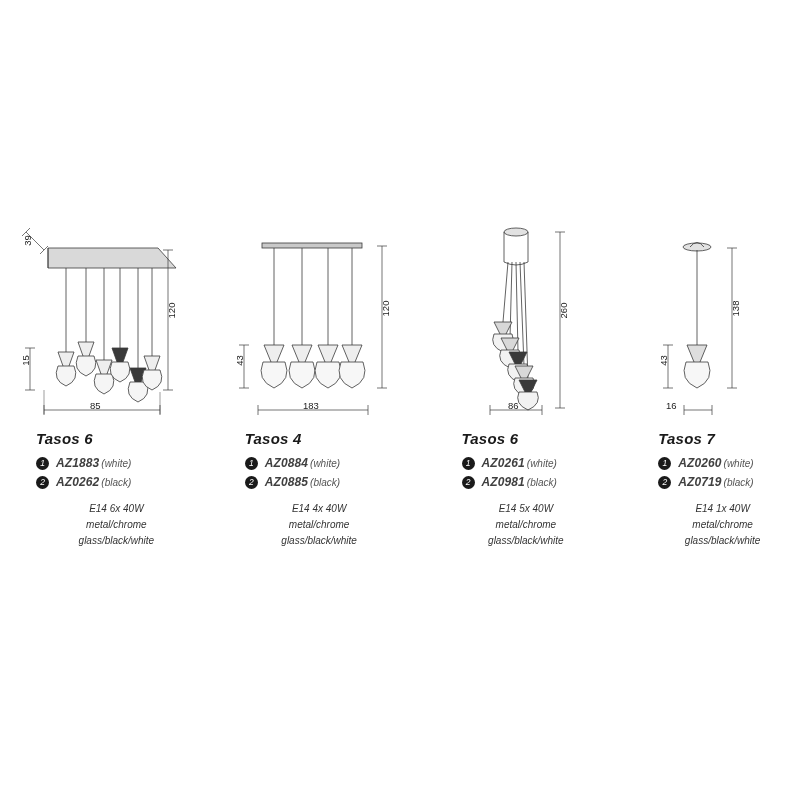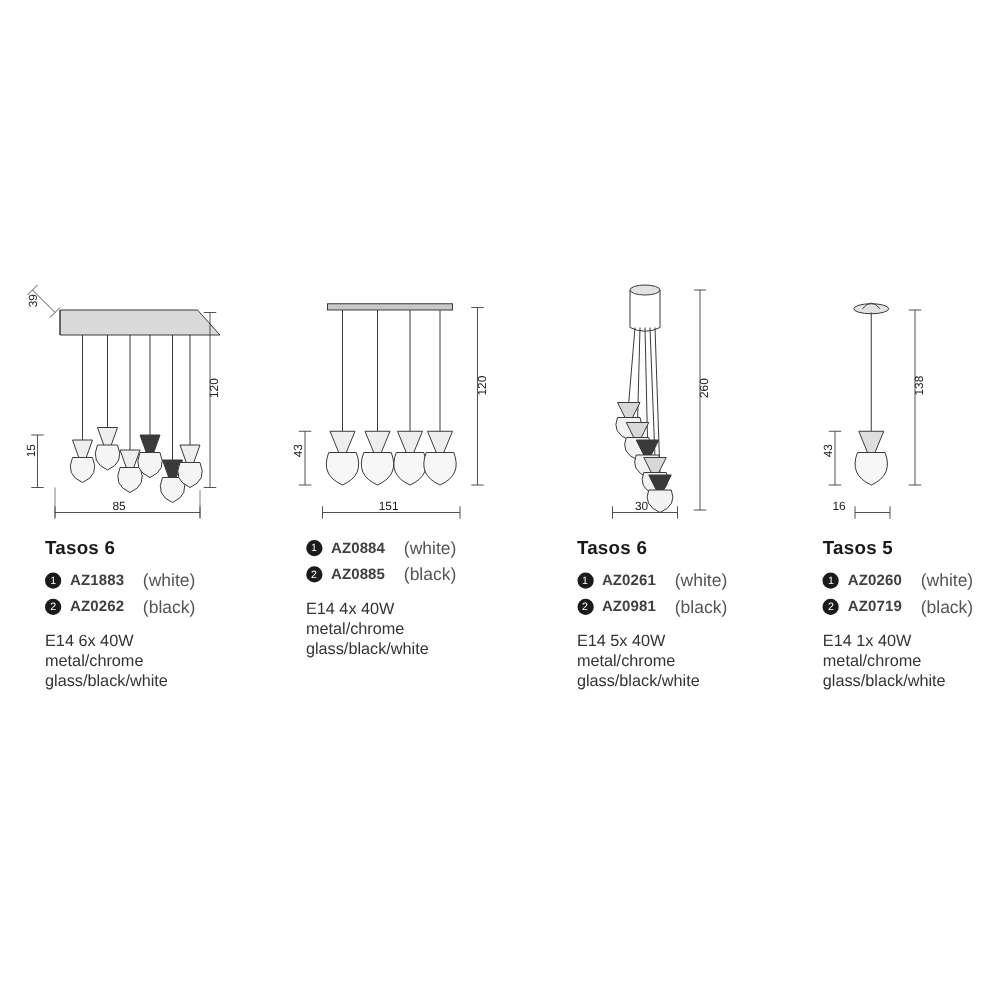--- a/index.html
+++ b/index.html
@@ -19,20 +19,21 @@
     position: absolute;
     left: 0; top: 0;
     width: 800px; height: 800px;
   }
   .products {
     position: absolute;
     left: 0;
     top: 210px;
     width: 787px;
     display: flex;
+    font-style: italic;
   }
   .product {
     width: 200px;
     position: relative;
     box-sizing: border-box;
   }
   .info {
     padding-left: 36px;
   }
   .product:nth-child(2) .info { padding-left: 48px; }
@@ -66,29 +67,30 @@
     flex: 0 0 auto;
   }
   .code {
     color: #404040;
     font-weight: bold;
     font-size: 12px;
     letter-spacing: .1px;
   }
   .variant {
     color: #555;
-    font-size: 14px;
-    margin-left: 15px;
+    font-size: 10px;
+    margin-left: 2px;
     text-align: right;
   }
   .specs {
     margin-top: 12px;
-    font-size: 13px;
+    font-size: 10px;
     color: #333;
     line-height: 16px;
+    text-align: center;
   }
   .dim-label {
     position: absolute;
     font-size: 9.5px;
     color: #222;
     font-family: "Liberation Sans", sans-serif;
   }
   .vert {
     transform: rotate(-90deg);
     transform-origin: center center;
@@ -263,25 +265,25 @@
       <line x1="663" y1="345" x2="673" y2="345" stroke-width="0.7"></line>
       <line x1="663" y1="388" x2="673" y2="388" stroke-width="0.7"></line>
     </g>
   </svg>
 
   <div class="dim-label" style="left:90px;top:400px;">85</div>
   <div class="dim-label vert" style="left:164px;top:305px;">120</div>
   <div class="dim-label vert" style="left:20px;top:355px;">15</div>
   <div class="dim-label vert" style="left:22px;top:235px;">39</div>
 
-  <div class="dim-label" style="left:303px;top:400px;">151</div>
+  <div class="dim-label" style="left:303px;top:400px;">183</div>
   <div class="dim-label vert" style="left:378px;top:303px;">120</div>
   <div class="dim-label vert" style="left:234px;top:355px;">43</div>
 
-  <div class="dim-label" style="left:508px;top:400px;">30</div>
+  <div class="dim-label" style="left:508px;top:400px;">86</div>
   <div class="dim-label vert" style="left:556px;top:305px;">260</div>
 
   <div class="dim-label" style="left:666px;top:400px;">16</div>
   <div class="dim-label vert" style="left:728px;top:303px;">138</div>
   <div class="dim-label vert" style="left:658px;top:355px;">43</div>
 
   <div class="products" style="top:430px;">
 
     <div class="product">
       <div class="info">
@@ -299,20 +301,21 @@
         <div class="specs">
           <div>E14 6x 40W</div>
           <div>metal/chrome</div>
           <div>glass/black/white</div>
         </div>
       </div>
     </div>
 
     <div class="product">
       <div class="info">
+        <div class="title">Tasos 4</div>
         <div class="code-row">
           <span class="bullet">1</span>
           <span class="code">AZ0884</span>
           <span class="variant">(white)</span>
         </div>
         <div class="code-row">
           <span class="bullet">2</span>
           <span class="code">AZ0885</span>
           <span class="variant">(black)</span>
         </div>
@@ -340,21 +343,21 @@
         <div class="specs">
           <div>E14 5x 40W</div>
           <div>metal/chrome</div>
           <div>glass/black/white</div>
         </div>
       </div>
     </div>
 
     <div class="product">
       <div class="info">
-        <div class="title">Tasos 5</div>
+        <div class="title">Tasos 7</div>
         <div class="code-row">
           <span class="bullet">1</span>
           <span class="code">AZ0260</span>
           <span class="variant">(white)</span>
         </div>
         <div class="code-row">
           <span class="bullet">2</span>
           <span class="code">AZ0719</span>
           <span class="variant">(black)</span>
         </div>

